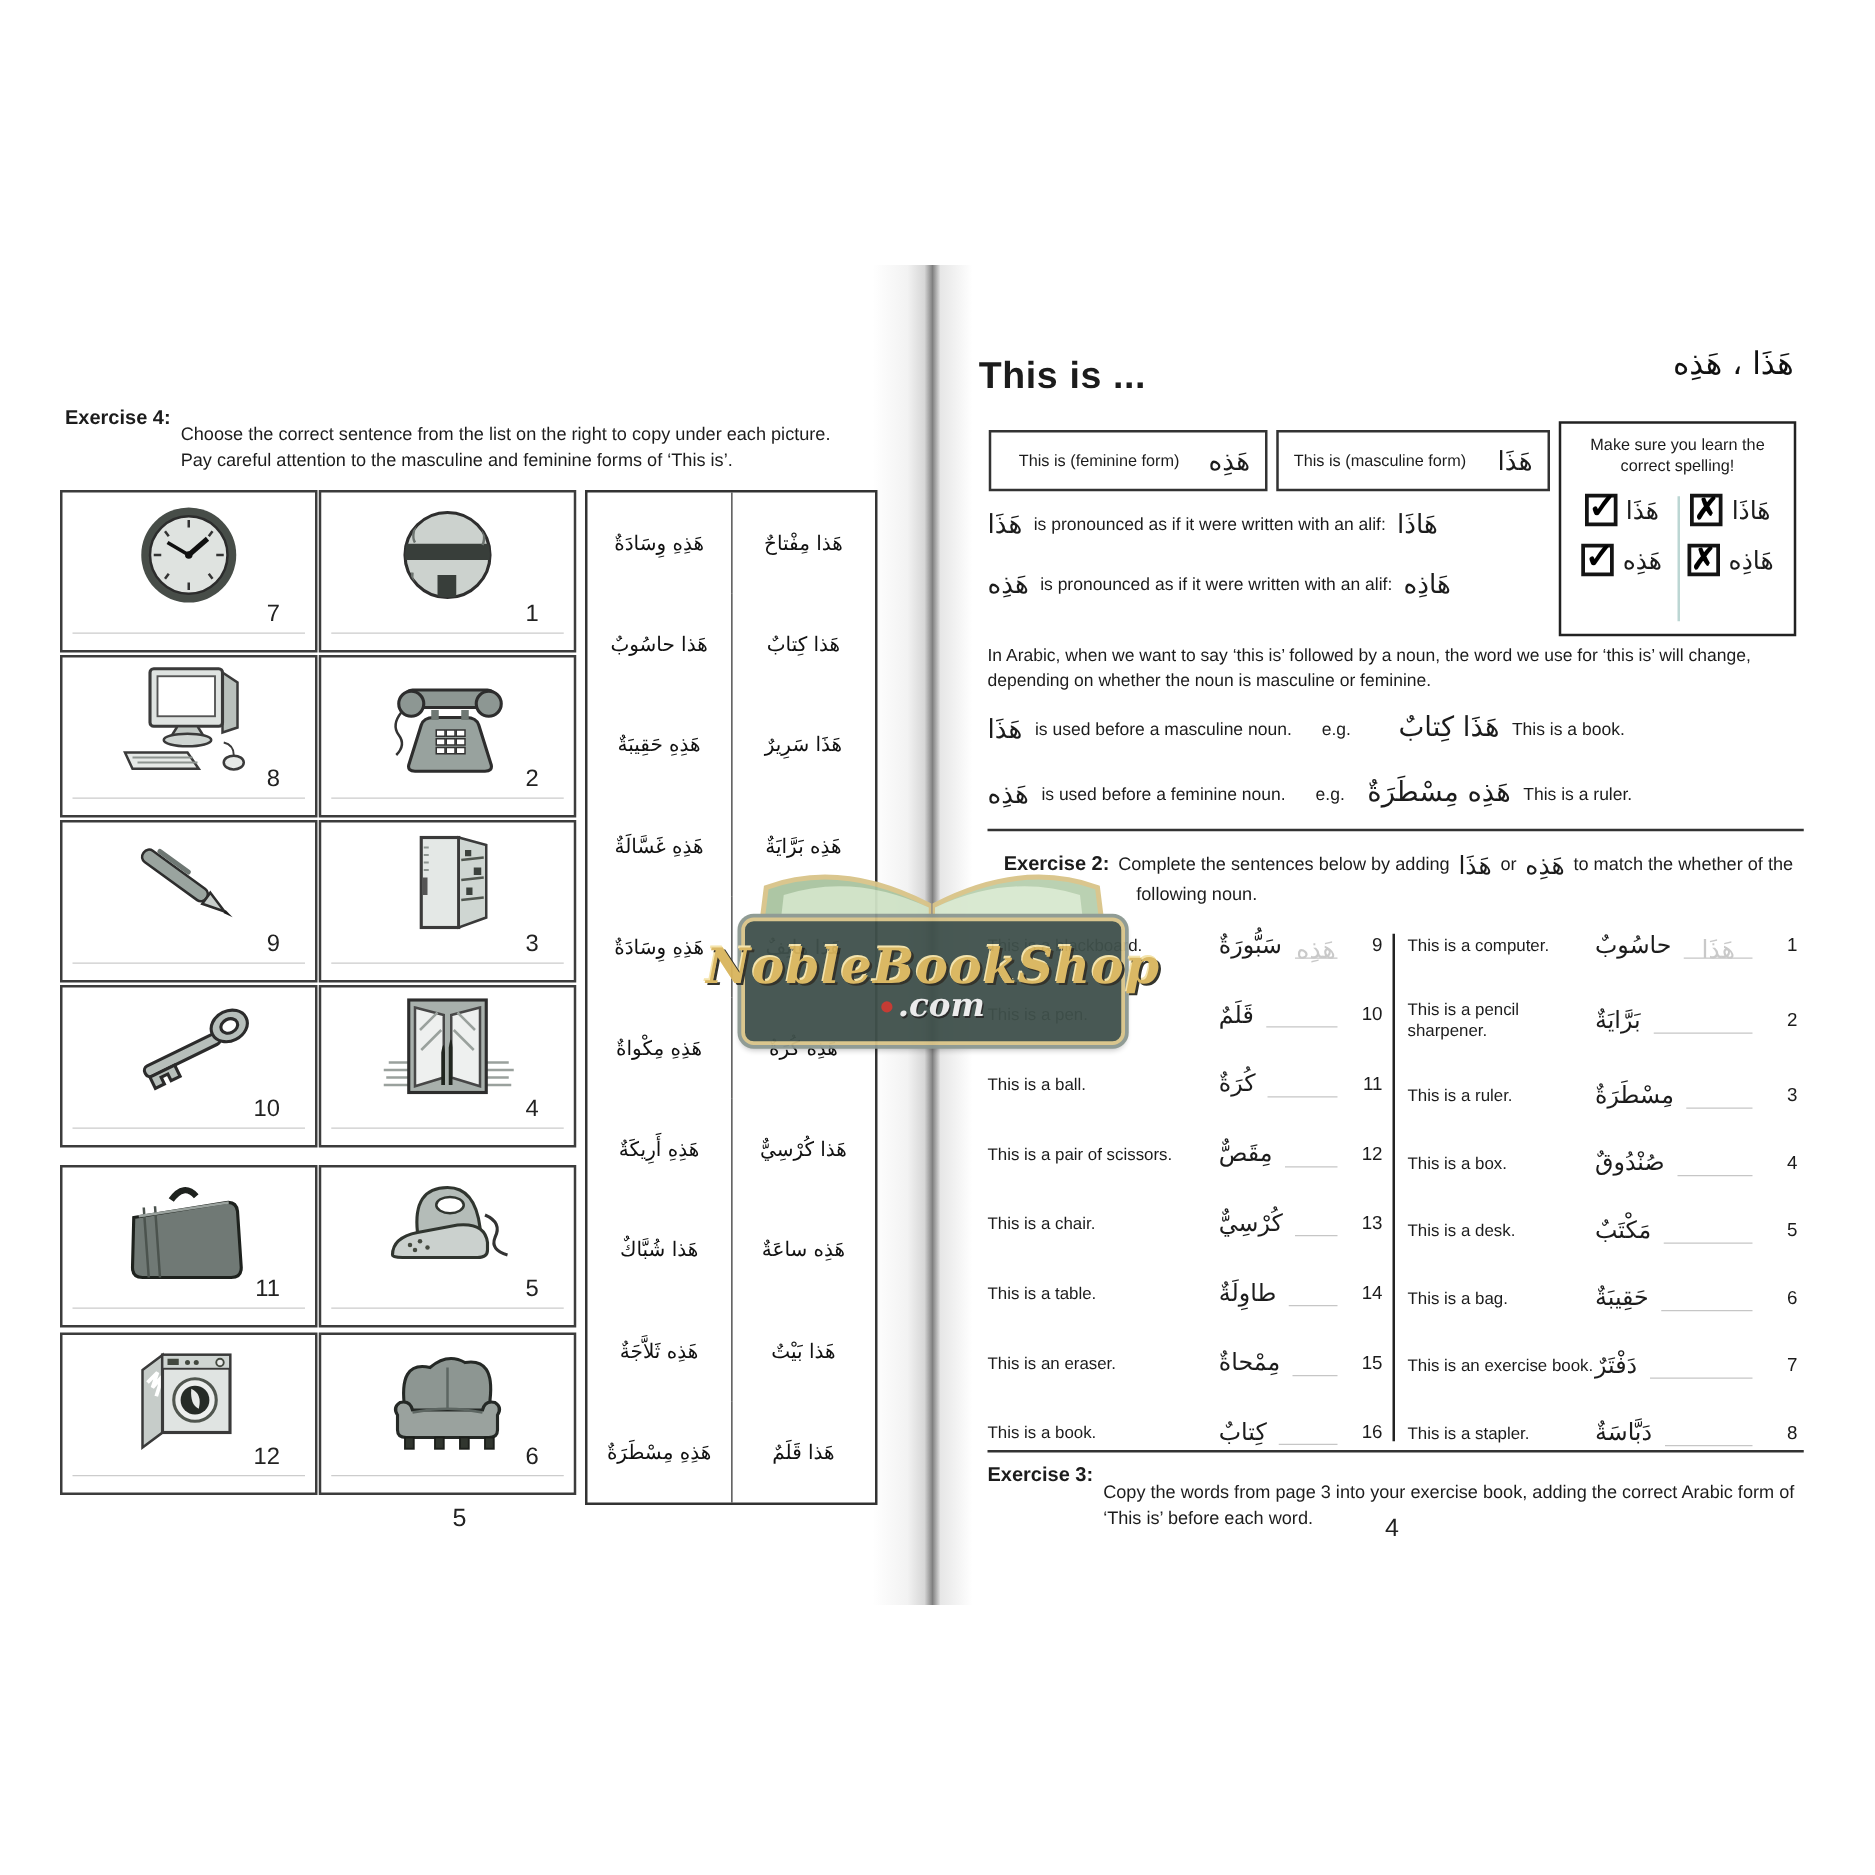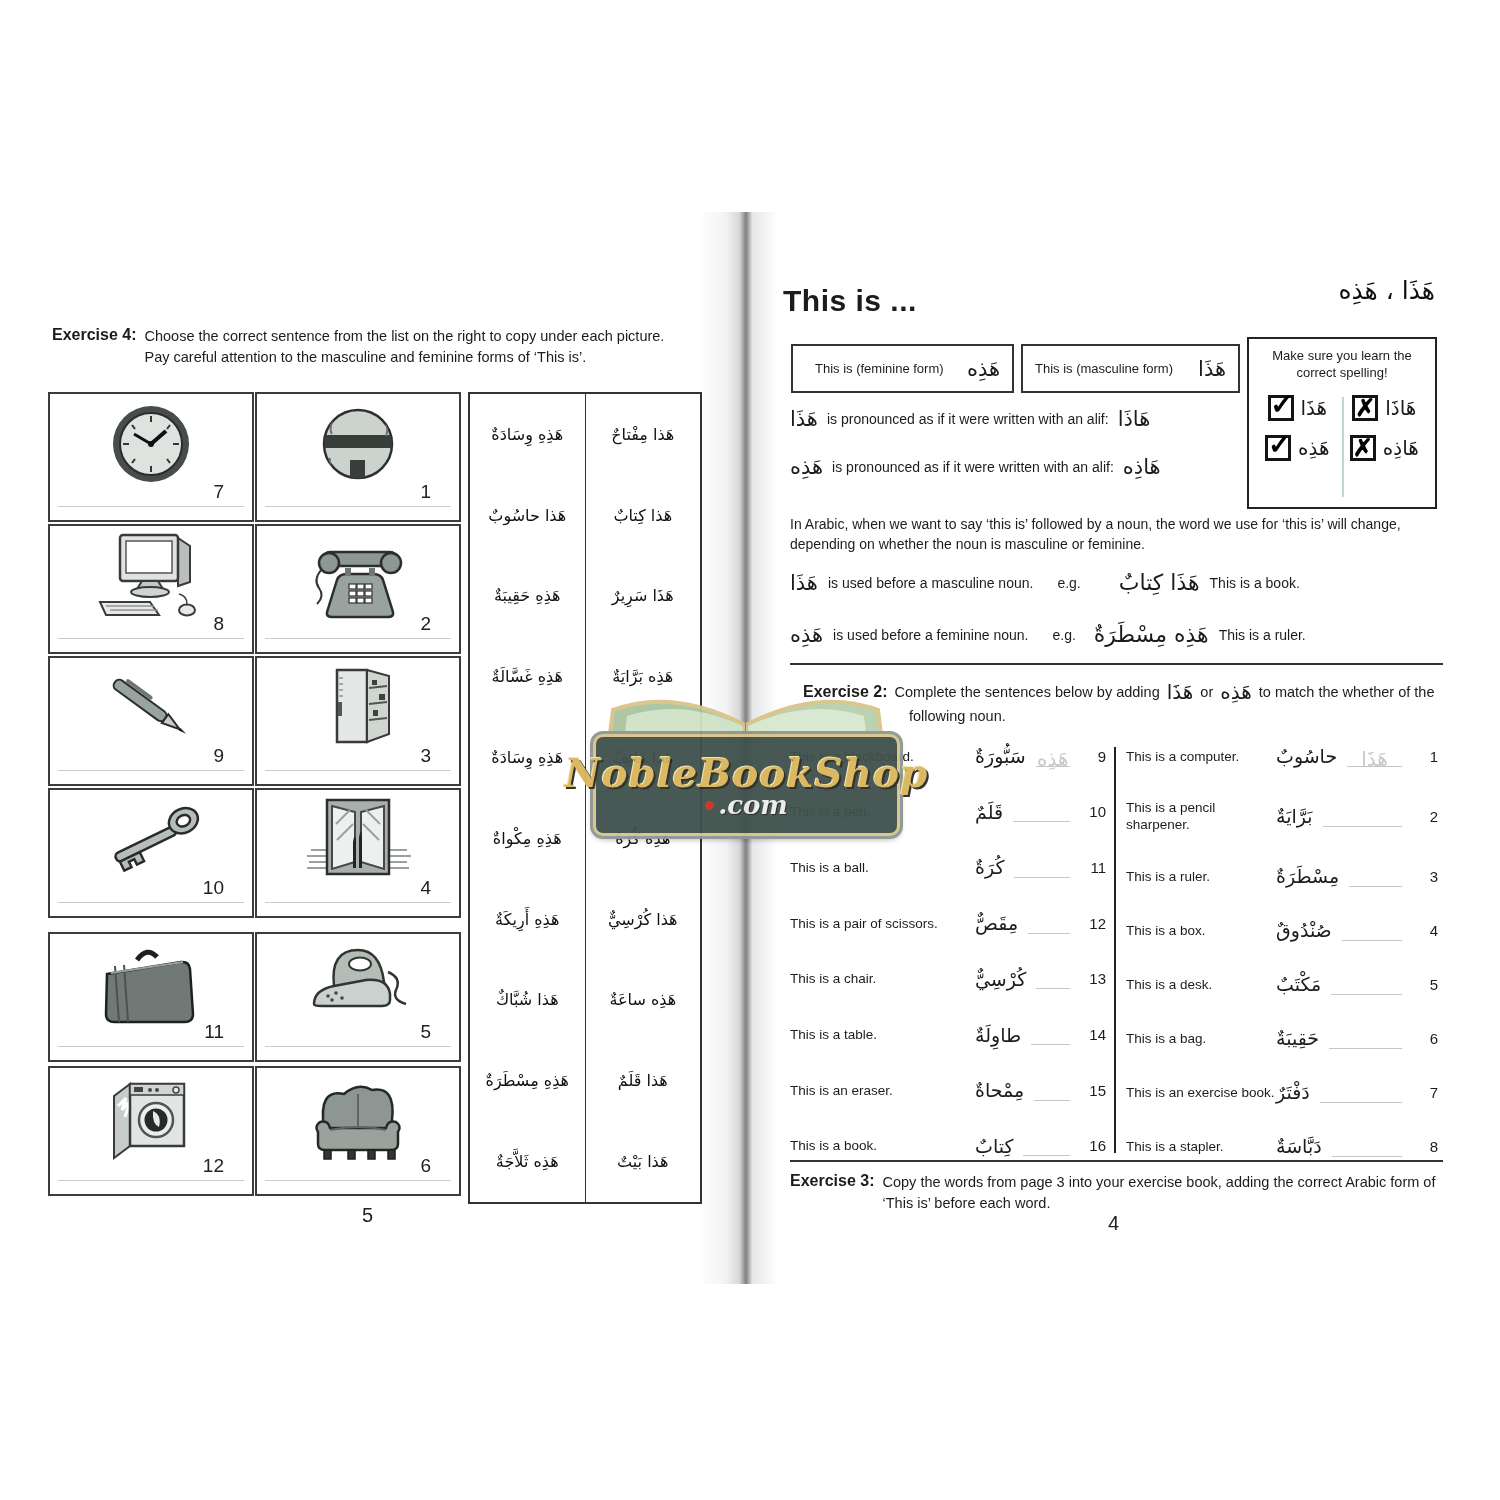--- a/index.html
+++ b/index.html
@@ -10,21 +10,21 @@
 
   
   .spine{left:698px;top:212px;width:80px;height:1072px;
     background:linear-gradient(90deg,rgba(120,120,120,0) 0%,rgba(130,130,130,0.10) 35%,
       rgba(110,110,110,0.28) 52%,rgba(50,50,50,0.62) 60%,rgba(120,120,120,0.18) 68%,
       rgba(255,255,255,0) 100%);}
 
   
   .ex-header{display:flex;gap:8px;align-items:flex-start;}
   .ex-label{font-weight:bold;font-size:16px;white-space:nowrap;}
-  .ex-text{font-size:14.5px;line-height:21px;}
+  .ex-text{font-size:14.5px;line-height:21px;margin-top:12px;}
   .ex4{left:52px;top:326px;width:640px;}
 
   .pic-box{position:absolute;width:202px;height:126px;border:2px solid #3c3c3c;background:#fff;}
   .pic-art{position:absolute;left:50%;top:4px;transform:translateX(-50%);}
   .pic-line{position:absolute;left:8px;right:8px;bottom:13px;border-bottom:1.5px solid #cccccc;}
   .pic-num{position:absolute;right:28px;bottom:17px;font-size:19px;color:#222;}
 
   .sl-box{left:468px;top:392px;width:230px;height:808px;border:2px solid #333;background:#fff;
           display:flex;flex-direction:column;}
   .sl-row{flex:1;display:flex;}
@@ -348,26 +348,26 @@
       </div>
       <div class="sl-row">
         <div class="sl-cell ar">هَذِهِ أَرِيكَةٌ</div>
         <div class="sl-cell sl-right ar">هَذا كُرْسِيٌّ</div>
       </div>
       <div class="sl-row">
         <div class="sl-cell ar">هَذا شُبَّاكٌ</div>
         <div class="sl-cell sl-right ar">هَذِه ساعَةٌ</div>
       </div>
       <div class="sl-row">
+        <div class="sl-cell ar">هَذِه ثَلاَّجَةٌ</div>
+        <div class="sl-cell sl-right ar">هَذا بَيْتٌ</div>
+      </div>
+      <div class="sl-row">
         <div class="sl-cell ar">هَذِهِ مِسْطَرَةٌ</div>
         <div class="sl-cell sl-right ar">هَذا قَلَمٌ</div>
-      </div>
-      <div class="sl-row">
-        <div class="sl-cell ar">هَذِه ثَلاَّجَةٌ</div>
-        <div class="sl-cell sl-right ar">هَذا بَيْتٌ</div>
       </div>
     </div>
 
     <div class="abs page-num" style="left:362px;top:1204px;">5</div>
   </div>
 
   <div>
 
     <div class="abs rp-title">This is ...</div>
     <div class="abs rp-title-ar ar">هَذَا ، هَذِه</div>

